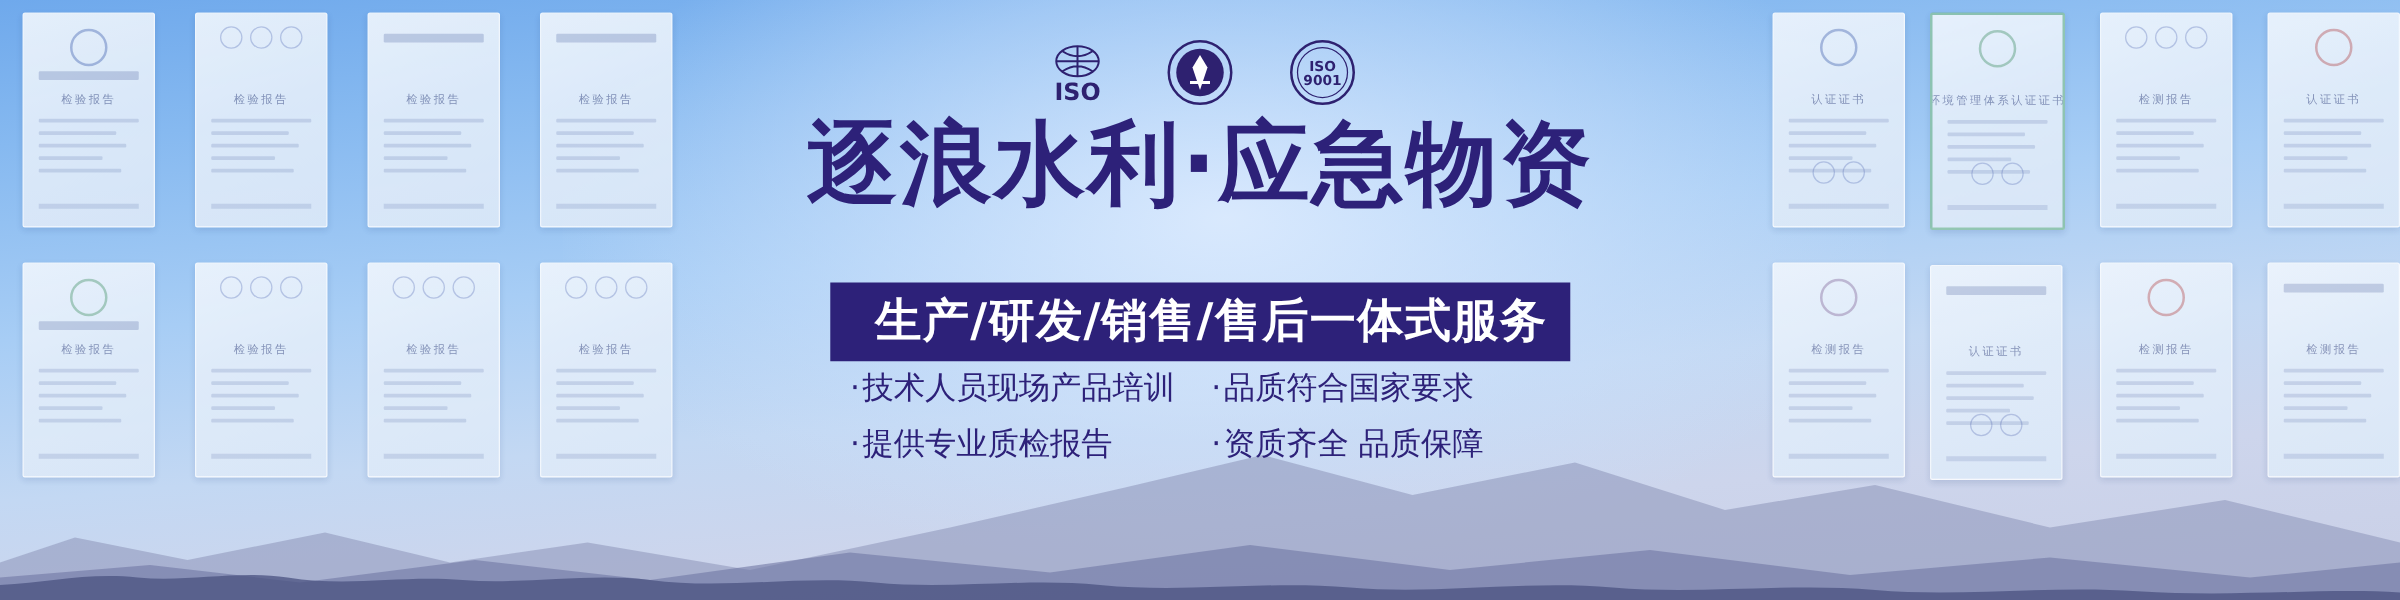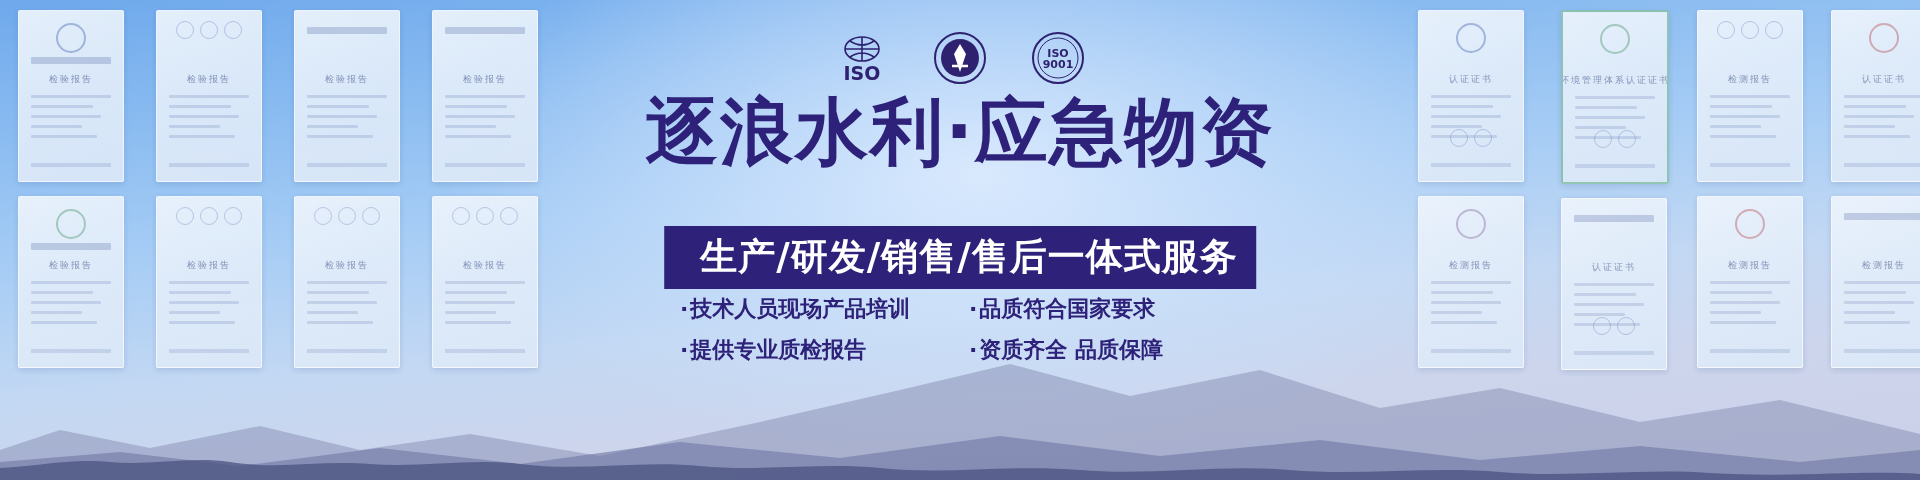--- a/index.html
+++ b/index.html
@@ -15,21 +15,21 @@
   
   .glow{
     position:absolute;left:450px;top:-60px;width:1060px;height:520px;
     background:radial-gradient(ellipse at 50% 45%, rgba(226,238,255,.85) 0%, rgba(205,226,252,.45) 45%, rgba(180,210,248,0) 72%);
     pointer-events:none;
   }
   
   .certs{position:absolute;top:0;height:480px;display:flex;}
   .certs.left{left:0;width:500px;}
   .certs.right{right:0;width:520px;}
-  .cert-col{display:flex;flex-direction:column;justify-content:flex-start;gap:14px;padding-top:10px;}
+  .cert-col{display:flex;flex-direction:column;justify-content:flex-start;gap:28px;padding-top:10px;}
   .cert{
     width:104px;height:170px;
     background:linear-gradient(160deg,#eef5fd 0%,#e2edfa 45%,#dbe8f8 100%);
     border:1px solid rgba(255,255,255,.75);
     box-shadow:0 2px 6px rgba(40,70,130,.18);
     border-radius:2px;
     position:relative;overflow:hidden;
     opacity:.92;
   }
   .cert .seal{
@@ -83,21 +83,21 @@
     font-size:37px;line-height:1;font-weight:bold;letter-spacing:1px;
     padding:12px 18px 14px 36px;white-space:nowrap;
     font-family:"DejaVu Sans","Liberation Sans",sans-serif;
   }
   .bullets{
     position:absolute;top:296px;left:50%;transform:translateX(-50%);
     width:560px;display:grid;grid-template-columns:1fr 1fr;
     row-gap:16px;column-gap:18px;
   }
   .bullet{
-    font-size:22px;font-weight:bold;color:#2d2179;white-space:nowrap;
+    font-size:25px;font-weight:normal;color:#2d2179;white-space:nowrap;
     line-height:1.15;
     font-family:"DejaVu Sans","Liberation Sans",sans-serif;
   }
   .bullet .dot{margin-right:2px;}
 </style>
 </head>
 <body>
 
 <div class="banner">
 
@@ -252,21 +252,21 @@
         <div class="lines">
             <i></i>
             <i></i>
             <i></i>
             <i></i>
             <i></i>
           </div>
         <div class="foot"></div>
       </div>
     </div>
-    <div class="cert-col" style="padding-left:37px;">
+    <div class="cert-col" style="padding-left:20px;">
       <div class="cert greenborder">
         <div class="seal green"></div>
         <div class="ttl">环境管理体系认证证书</div>
         <div class="lines">
             <i></i>
             <i></i>
             <i></i>
             <i></i>
             <i></i>
           </div>

